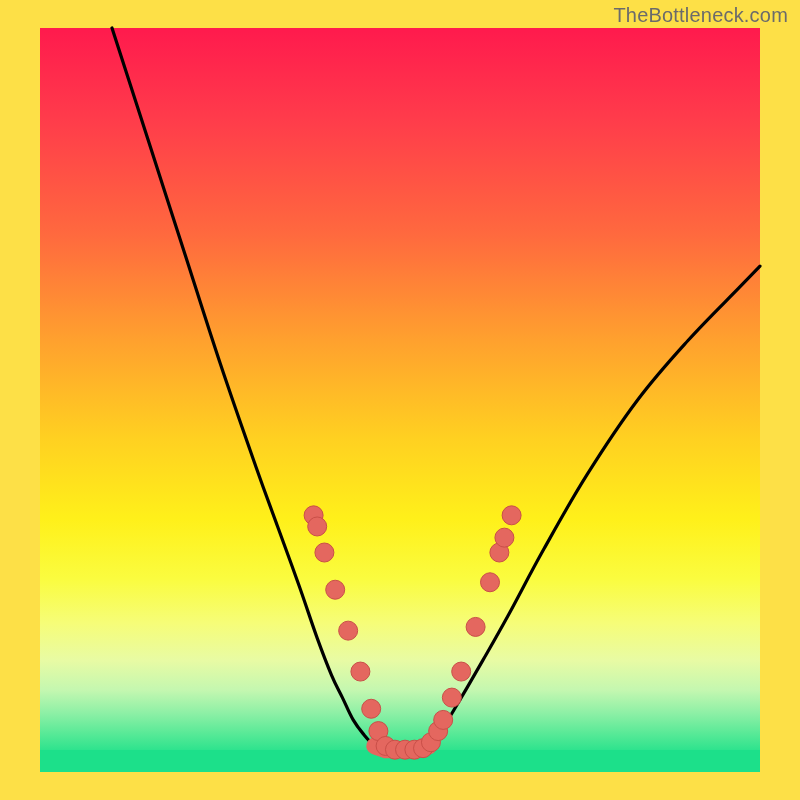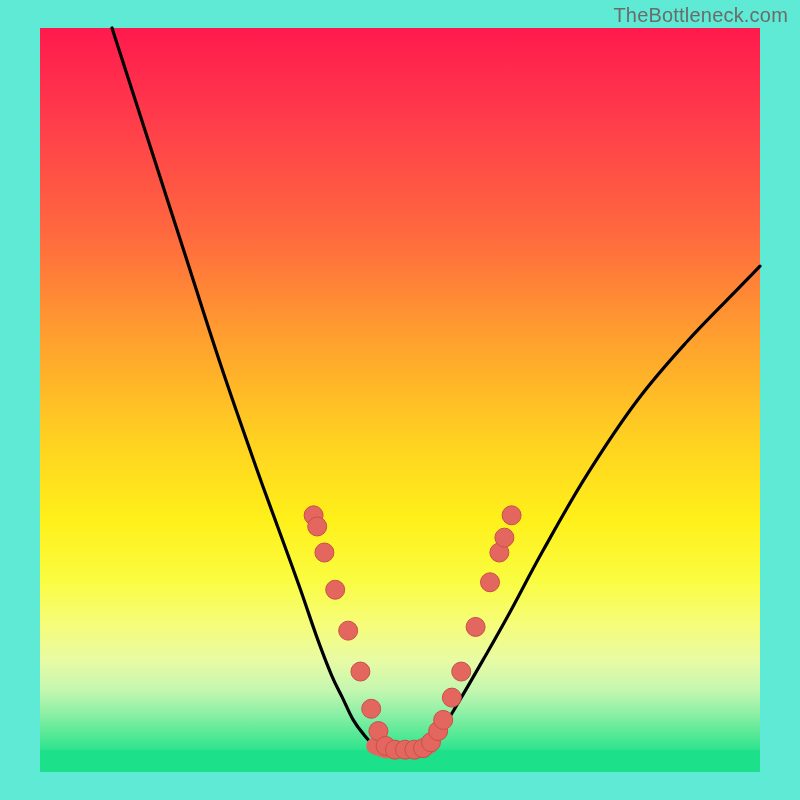--- a/index.html
+++ b/index.html
@@ -10,21 +10,21 @@
     background: #000;
     overflow: hidden;
     font-family: Arial, Helvetica, sans-serif;
   }
   .frame {
     position: absolute;
     left: 0;
     top: 0;
     width: 800px;
     height: 800px;
-    background: #5eead4;
+    background: #fde047;
   }
   .plot {
     position: absolute;
     left: 40px;
     top: 28px;
     width: 720px;
     height: 744px;
     background: linear-gradient(to bottom,
       #ff1a4d 0%,
       #ff3b4b 12%,

